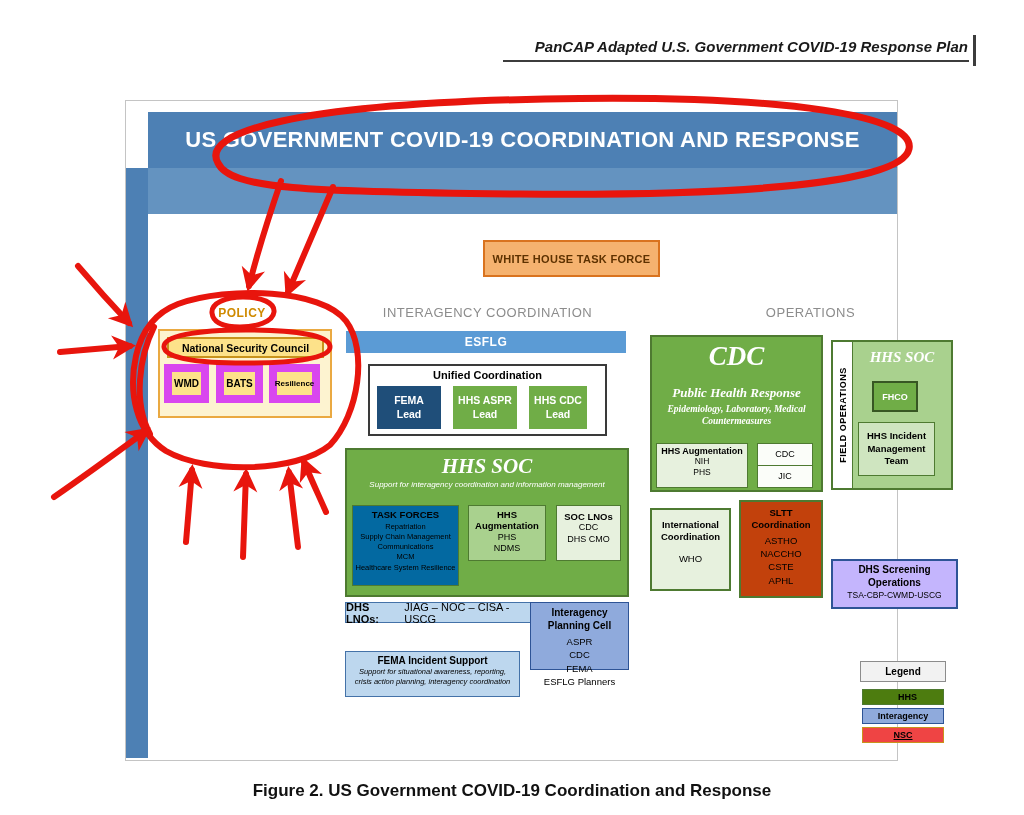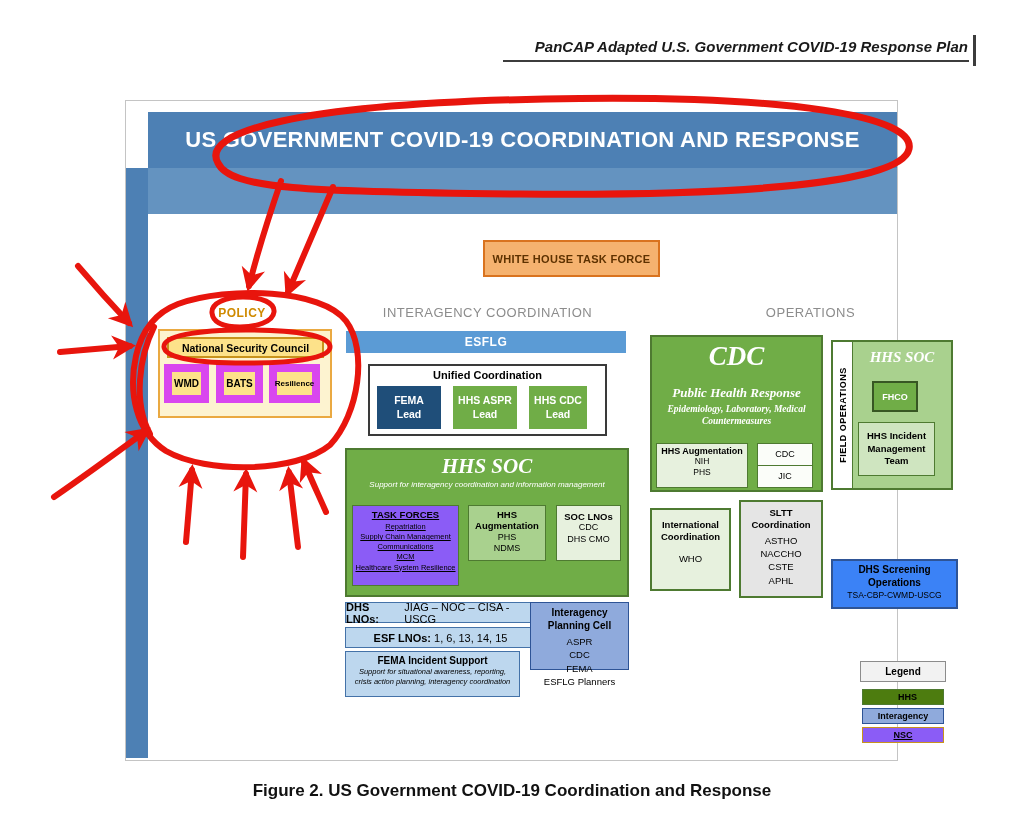--- a/index.html
+++ b/index.html
@@ -40,21 +40,21 @@
   .unified { position: absolute; left: 368px; top: 364px; width: 239px; height: 72px; background: #fff; border: 2px solid #3a3a3a; }
   .unified-title { padding-top: 3px; text-align: center; font-weight: bold; font-size: 11px; color: #000; }
   .lead-box { position: absolute; top: 386px; height: 43px; color: #fff; font-weight: bold; font-size: 10.5px; line-height: 1.3; display: flex; flex-direction: column; align-items: center; justify-content: center; }
   .lead-fema { left: 377px; width: 64px; background: #1f4e79; }
   .lead-aspr { left: 453px; width: 64px; background: #70ad47; }
   .lead-cdc { left: 529px; width: 58px; background: #70ad47; }
 
   .hhssoc { position: absolute; left: 345px; top: 448px; width: 284px; height: 149px; background: #70ad47; border: 2px solid #4e7a31; }
   .hhssoc-title { text-align: center; color: #fff; font-size: 21px; padding-top: 4px; }
   .hhssoc-sub { text-align: center; color: #fff; font-style: italic; font-size: 8px; margin-top: 1px; }
-  .tf { position: absolute; left: 352px; top: 505px; width: 107px; height: 81px; background: #8b5cf6; border: 1px solid #4e7a31; padding: 3px 2px; text-align: center; color: #000; text-decoration: underline; }
+  .tf { position: absolute; left: 352px; top: 505px; width: 107px; height: 81px; background: #0369a1; border: 1px solid #4e7a31; padding: 3px 2px; text-align: center; color: #000; }
   .tf-title { font-weight: bold; font-size: 9.5px; margin-bottom: 2px; }
   .tf-item { font-size: 7.5px; line-height: 1.35; }
   .aug { position: absolute; left: 468px; top: 505px; width: 78px; height: 56px; background: #a9d18e; border: 1px solid #4e7a31; text-align: center; padding-top: 3px; color: #000; }
   .aug-title { font-weight: bold; font-size: 9.5px; line-height: 1.2; }
   .aug-item { font-size: 9px; line-height: 1.3; }
   .soclnos { position: absolute; left: 556px; top: 505px; width: 65px; height: 56px; background: #e7f1de; border: 1px solid #4e7a31; text-align: center; padding-top: 5px; color: #000; }
 
   .lno-bar { position: absolute; left: 345px; width: 191px; height: 21px; background: #bdd7ee; border: 1px solid #4472a8; font-size: 11px; color: #000; display: flex; align-items: center; justify-content: center; gap: 3px; }
   .dhs-bar { top: 602px; } .esf-bar { top: 627px; }
   .lno-label { font-weight: bold; }
@@ -73,36 +73,36 @@
   .cdc-aug { position: absolute; left: 656px; top: 443px; width: 92px; height: 45px; background: #e7f1de; border: 1px solid #4e7a31; color: #000; text-align: center; padding-top: 2px; }
   .cdc-aug-title { font-weight: bold; font-size: 9px; }
   .cdc-aug-item { font-size: 8.5px; line-height: 1.3; }
   .cdc-jic { position: absolute; left: 757px; top: 443px; width: 56px; height: 45px; background: #fbfdf9; border: 1px solid #4e7a31; color: #000; }
   .jic-cell { height: 50%; display: flex; align-items: center; justify-content: center; font-size: 9px; }
   .jic-top { border-bottom: 1px solid #4e7a31; }
 
   .intl { position: absolute; left: 650px; top: 508px; width: 81px; height: 83px; background: #e7f1de; border: 2px solid #4e7a31; text-align: center; padding-top: 9px; color: #000; }
   .intl-title { font-weight: bold; font-size: 9.5px; line-height: 1.3; }
   .intl-item { font-size: 9.5px; margin-top: 9px; }
-  .sltt { position: absolute; left: 739px; top: 500px; width: 84px; height: 98px; background: #e5e5e5; border: 2px solid #4e7a31; text-align: center; padding-top: 5px; color: #000; }
+  .sltt { position: absolute; left: 739px; top: 500px; width: 84px; height: 98px; background: #c2410c; border: 2px solid #4e7a31; text-align: center; padding-top: 5px; color: #000; }
   .sltt-title { font-weight: bold; font-size: 9.5px; line-height: 1.3; margin-bottom: 2px; }
   .sltt-item { font-size: 9.5px; line-height: 1.4; }
 
   .fieldops { position: absolute; left: 831px; top: 340px; width: 122px; height: 150px; border: 2px solid #4e7a31; background: #a9d18e; display: flex; }
   .fo-strip { width: 20px; background: #fff; border-right: 1px solid #4e7a31; position: relative; }
   .fo-text { position: absolute; left: 50%; top: 50%; transform: translate(-50%,-50%) rotate(-90deg); font-weight: bold; font-size: 9px; white-space: nowrap; letter-spacing: .5px; color: #000; }
   .fo-main { flex: 1; text-align: center; }
   .fo-title { color: #fff; font-size: 15px; padding-top: 7px; }
   .fhco { position: absolute; left: 872px; top: 381px; width: 46px; height: 31px; background: #70ad47; border: 2px solid #375623; color: #fff; font-weight: bold; font-size: 9px; }
   .imt { position: absolute; left: 858px; top: 422px; width: 77px; height: 54px; background: #cfe5c0; border: 1px solid #4e7a31; color: #000; font-weight: bold; font-size: 9.5px; line-height: 1.35; }
 
   .quarantine { position: absolute; left: 852px; top: 497px; width: 87px; height: 52px; background: #b4c7e7; border: 2px solid #2e5496; text-align: center; padding-top: 4px; color: #000; }
   .q-title { font-weight: bold; font-size: 10px; line-height: 1.2; }
   .q-sub { font-size: 9.5px; margin-top: 2px; }
-  .screening { position: absolute; left: 831px; top: 559px; width: 127px; height: 50px; background: #3b82f6; border: 2px solid #2e5496; text-align: center; padding-top: 3px; color: #000; }
+  .screening { position: absolute; left: 831px; top: 559px; width: 127px; height: 50px; background: #c4b5fd; border: 2px solid #2e5496; text-align: center; padding-top: 3px; color: #000; }
   .s-title { font-weight: bold; font-size: 10px; line-height: 1.25; }
   .s-sub { font-size: 8.5px; margin-top: 1px; }
 
   .legend-header { position: absolute; left: 860px; top: 661px; width: 86px; height: 21px; background: #f2f2f2; border: 1px solid #8c8c8c; font-weight: bold; font-size: 10px; color: #000; }
   .lg-row { position: absolute; left: 862px; width: 82px; height: 16px; border: 1px solid; font-weight: bold; font-size: 9px; color: #000; }
   .lg-hhs { top: 689px; border-color: #4e7a31; }
   .lg-int { top: 708px; border-color: #2e5496; }
   .lg-nsc { top: 727px; border-color: #c8931c; }
 
   .annotations { position: absolute; left: 0; top: 0; z-index: 40; pointer-events: none; }
@@ -176,24 +176,20 @@
   <div class="soclnos">
     <div class="aug-title">SOC LNOs</div>
     <div class="aug-item">CDC</div>
     <div class="aug-item">DHS CMO</div>
   </div>
 
   <div class="lno-bar dhs-bar">
     <span class="lno-label">DHS LNOs:</span>
     <span>JIAG – NOC – CISA - USCG</span>
   </div>
-  <div class="lno-bar esf-bar">
-    <span class="lno-label">ESF LNOs:</span>
-    <span>1, 6, 13, 14, 15</span>
-  </div>
   <div class="fema-inc">
     <div class="fema-inc-title">FEMA Incident Support</div>
     <div class="fema-inc-sub">Support for situational awareness, reporting, crisis action planning, interagency coordination</div>
   </div>
   <div class="ipc">
     <div class="ipc-title">Interagency Planning Cell</div>
     <div class="ipc-item">ASPR</div>
     <div class="ipc-item">CDC</div>
     <div class="ipc-item">FEMA</div>
     <div class="ipc-item">ESFLG Planners</div>
@@ -238,21 +234,21 @@
   <div class="imt fc">HHS Incident Management Team</div>
 
   <div class="screening">
     <div class="s-title">DHS Screening Operations</div>
     <div class="s-sub">TSA-CBP-CWMD-USCG</div>
   </div>
 
   <div class="legend-header fc">Legend</div>
   <div class="lg-row lg-hhs fc" style="background-color: #4d7c0f; padding-left: 9px;">HHS</div>
   <div class="lg-row lg-int fc" style="background-color: rgb(143, 170, 220);">Interagency</div>
-  <div class="lg-row lg-nsc fc" style="background-color: #8b5cf6; text-decoration: underline;">NSC</div>
+  <div class="lg-row lg-nsc fc" style="background-color: #ef4444; text-decoration: underline;">NSC</div>
 
   <div class="caption">Figure 2. US Government COVID-19 Coordination and Response</div>
 
   <svg class="annotations" width="1024" height="815" viewBox="0 0 1024 815">
     <defs>
       <marker id="ah" markerUnits="userSpaceOnUse" markerWidth="30" markerHeight="30" viewBox="0 0 30 30" refX="21" refY="15" orient="auto">
         <path d="M3,3 L27,15 L3,27 L10,15 Z" fill="#e8150d"></path>
       </marker>
     </defs>
     <path class="ann" stroke-width="7" d="M 218,163 C 200,132 295,104 545,99 C 795,94 916,117 909,149 C 902,183 745,196 520,194 C 305,192 230,189 218,163"></path>

